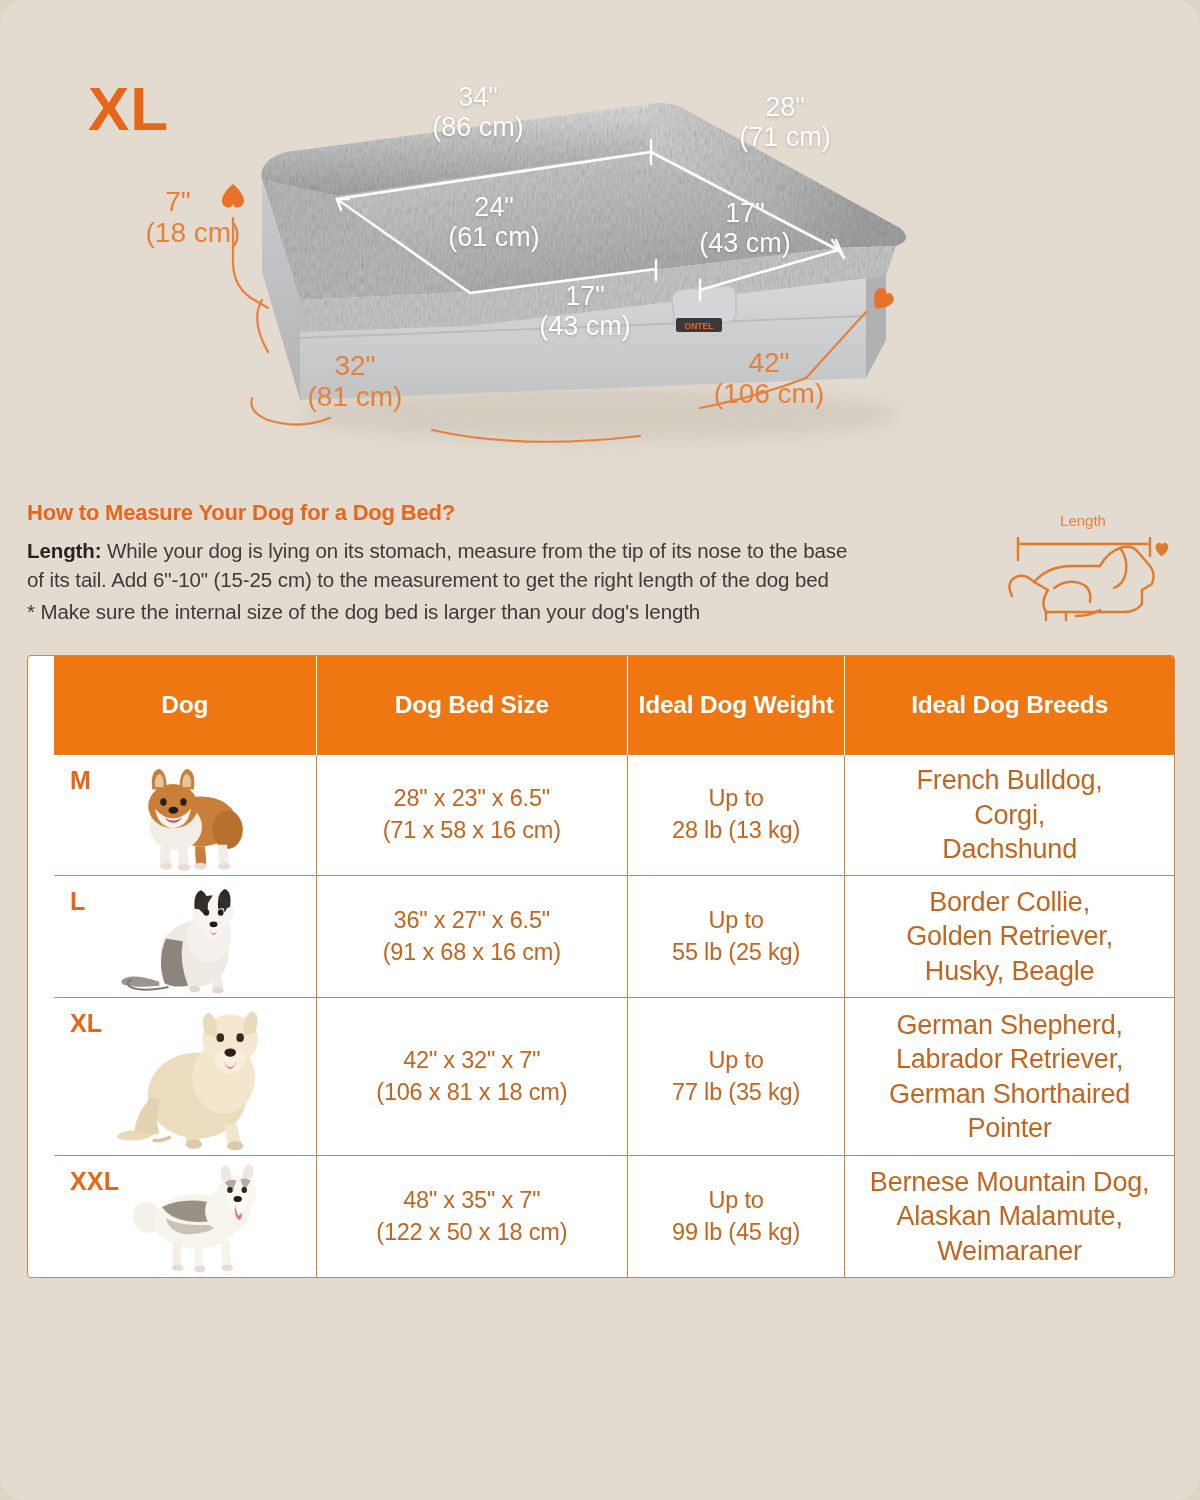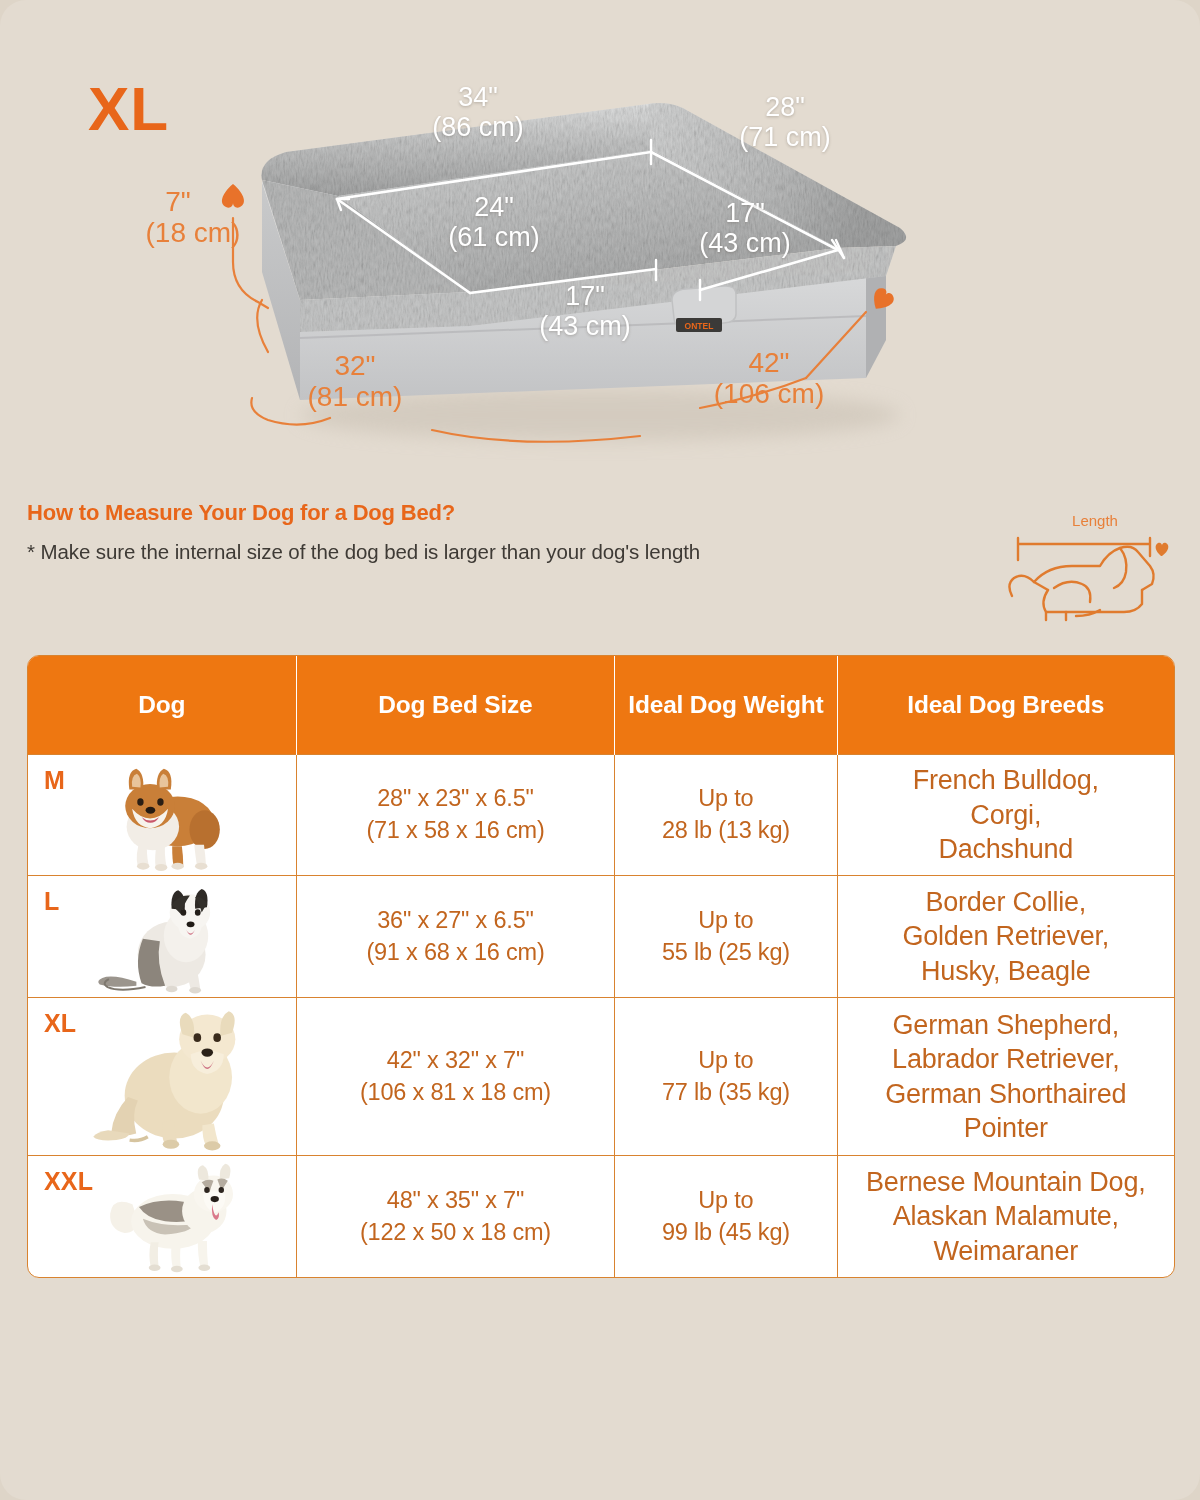--- a/index.html
+++ b/index.html
@@ -33,33 +33,34 @@
   
   .measure { position:absolute; left:27px; top:500px; width:1150px; }
   .measure h2 {
     font-size:22px; font-weight:bold; color:#E8661A; letter-spacing:-.2px;
     margin-bottom:10px;
   }
   .measure p {
     font-size:20.5px; color:#3e3a35; line-height:1.42; letter-spacing:-.1px;
   }
   .measure p b { font-weight:bold; color:#272420; }
-  .measure .note { margin-top:11px; }
+  .measure .note { margin-top:3px; }
   .dogicon { position:absolute; left:1004px; top:512px; width:172px; height:122px; }
   .dogicon .lbl {
-    position:absolute; left:16px; top:0; width:150px; text-align:center;
+    position:absolute; left:4px; top:0; width:150px; text-align:center;
     font-size:15px; color:#E8803A;
   }
   
   .tablewrap {
     position:absolute; left:27px; top:655px; width:1148px; height:623px;
     background:#ffffff;
     border:1.6px solid #D9832F;
-    border-radius:12px;
+    border-radius:4px;
     overflow:hidden;
+    padding-left:26px;
   }
   table { width:100%; height:100%; border-collapse:collapse; table-layout:fixed; }
   thead th {
     background:#EE7711; color:#ffffff;
     font-size:24.5px; font-weight:bold;
     height:98px; vertical-align:middle; text-align:center;
     border-right:1.4px solid #ffffff;
     letter-spacing:-.2px;
   }
   thead th:last-child { border-right:none; }
@@ -231,20 +232,24 @@
       <span>(81 cm)</span>
     </div>
     <div class="dim dim-orange" style="left:674px; top:347px; width:190px;">
       <span>42"</span><br>
       <span>(106 cm)</span>
     </div>
   </div>
 
   <div class="measure">
     <h2>How to Measure Your Dog for a Dog Bed?</h2>
+    <p>
+      <b>Length:</b><span> While your dog is lying on its stomach, measure from the tip of its nose to the base</span><br>
+      <span>of its tail. Add 6"-10" (15-25 cm) to the measurement to get the right length of the dog bed</span>
+    </p>
     <p class="note">* Make sure the internal size of the dog bed is larger than your dog's length</p>
   </div>
 
   <div class="dogicon">
     <div class="lbl">Length</div>
     <svg width="172" height="122" viewBox="0 0 172 122">
       <g stroke="#E07B2E" stroke-width="2.4" fill="none" stroke-linecap="round" stroke-linejoin="round">
 
         <path d="M14,26 L14,48 M14,32 L146,32 M146,26 L146,44"></path>
 

